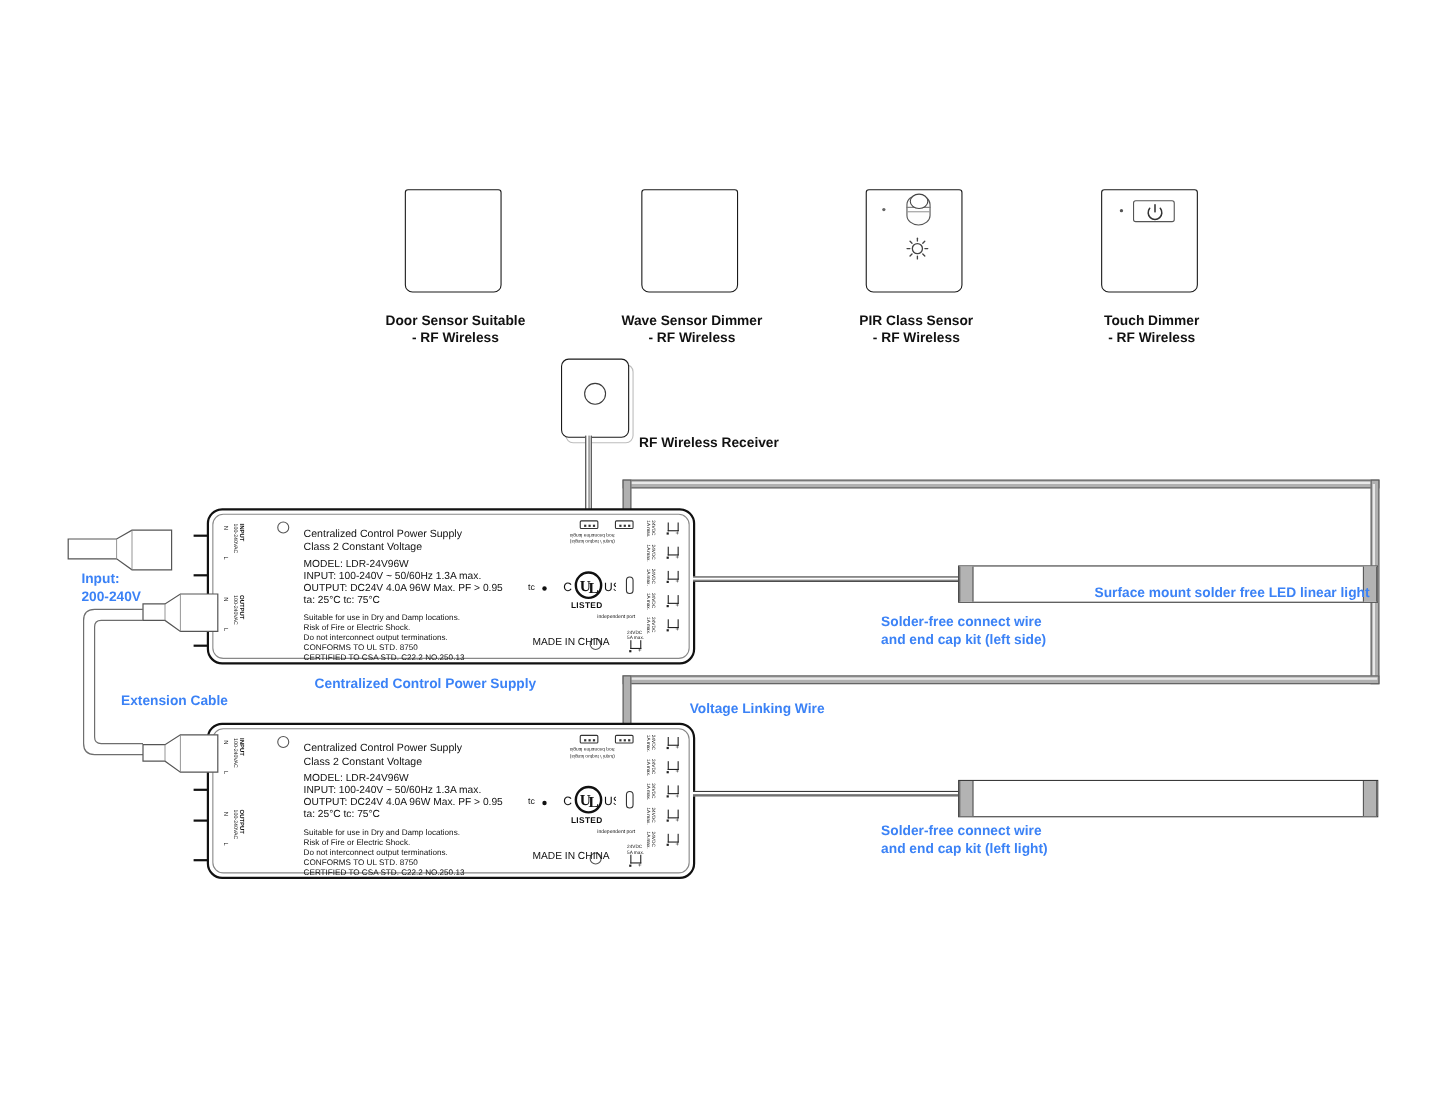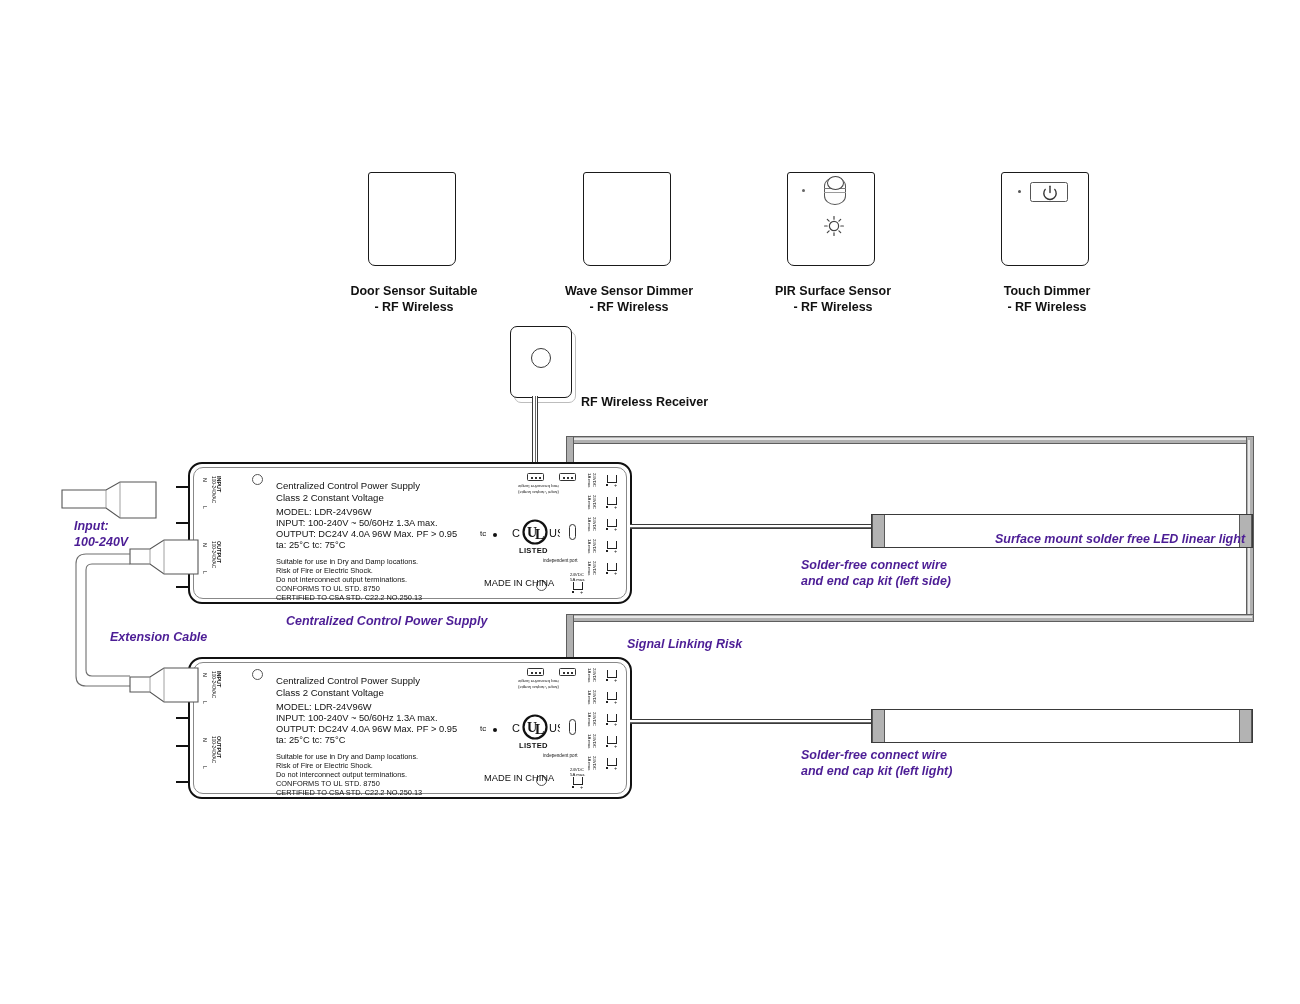--- a/index.html
+++ b/index.html
@@ -329,23 +329,22 @@
     border: 1.2px solid #333;
     border-radius: 4px;
     box-sizing: border-box;
   }
 
   
   .cap-label {
     position: absolute;
     font-size: 12.5px;
     font-weight: bold;
-    color: #4c1d95;
+    color: #3b82f6;
     line-height: 15.5px;
-    font-style: italic;
   }
 
   
   .led-strip {
     position: absolute;
     height: 34px;
     border: 1.4px solid #3a3a3a;
     background: #ffffff;
     box-sizing: border-box;
   }
@@ -440,21 +439,21 @@
             <line x1="17.8" y1="11" x2="20.4" y2="11"></line>
             <line x1="4.3" y1="4.3" x2="6.1" y2="6.1"></line>
             <line x1="15.9" y1="15.9" x2="17.7" y2="17.7"></line>
             <line x1="17.7" y1="4.3" x2="15.9" y2="6.1"></line>
             <line x1="6.1" y1="15.9" x2="4.3" y2="17.7"></line>
           </g>
         </svg>
       </div>
     </div>
     <div class="device-caption">
-      <div>PIR Surface Sensor</div>
+      <div>PIR Class Sensor</div>
       <div>- RF Wireless</div>
     </div>
   </div>
 
   <div class="device" style="left:1001px; top:172px;">
     <div class="device-shadow"></div>
     <div class="device-body">
       <div class="touch-led"></div>
       <div class="touch-key">
         <svg width="38" height="20" viewBox="0 0 38 20">
@@ -488,21 +487,21 @@
   <div class="glink" style="left:1246px; top:436px; width:8px; height:186px;"></div>
   <div class="glink-hi" style="left:1248px; top:440px; width:2px; height:180px;"></div>
 
   <div class="glink" style="left:566px; top:614px; width:688px; height:8px;"></div>
   <div class="glink-hi" style="left:568px; top:616px; width:684px; height:2px;"></div>
 
   <div class="glink" style="left:566px; top:436px; width:8px; height:30px;"></div>
 
   <div class="glink" style="left:566px; top:614px; width:8px; height:50px;"></div>
 
-  <div class="cap-label" style="left:627px; top:637px;">Signal Linking Risk</div>
+  <div class="cap-label" style="left:627px; top:637px;">Voltage Linking Wire</div>
 
   <div class="psu" style="left:188px; top:462px;">
     <div class="psu-outer"></div>
     <div class="psu-inner"></div>
     <div class="psu-hole" style="left:64px; top:12px;"></div>
     <div class="psu-hole" style="left:348px; top:118px;"></div>
 
     <div class="psu-title" style="left:88px; top:18px;">Centralized Control Power Supply</div>
     <div class="psu-title" style="left:88px; top:30px;">Class 2 Constant Voltage</div>
     <div class="psu-spec" style="left:88px; top:45px;">MODEL: LDR-24V96W</div>
@@ -727,21 +726,21 @@
     <div class="term-lbl" style="left:382px; top:115px;">5A max.</div>
   </div>
 
   <svg class="abs" style="left:60px; top:478px;" width="140" height="45">
     <path d="M2 12 L46 12 L60 4 L96 4 L96 40 L60 40 L46 30 L2 30 Z" fill="#ffffff" stroke="#555" stroke-width="1.1"></path>
     <line x1="46" y1="12" x2="46" y2="30" stroke="#888" stroke-width="0.8"></line>
     <line x1="60" y1="4" x2="60" y2="40" stroke="#888" stroke-width="0.8"></line>
   </svg>
   <div class="cap-label" style="left:74px; top:519px;">
     <div>Input:</div>
-    <div>100-240V</div>
+    <div>200-240V</div>
   </div>
 
   <svg class="abs" style="left:128px; top:538px;" width="72" height="44">
     <path d="M70 2 L36 2 L22 11 L2 11 L2 26 L22 26 L36 36 L70 36 L70 2 Z" fill="#ffffff" stroke="#555" stroke-width="1.1"></path>
     <line x1="36" y1="2" x2="36" y2="36" stroke="#888" stroke-width="0.8"></line>
     <line x1="22" y1="11" x2="22" y2="26" stroke="#888" stroke-width="0.8"></line>
   </svg>
 
   <svg class="abs" style="left:58px; top:548px;" width="80" height="158">
     <path d="M72 6 L28 6 Q18 6 18 16 L18 128 Q18 138 28 138 L72 138" fill="none" stroke="#6e6e6e" stroke-width="1.1"></path>

